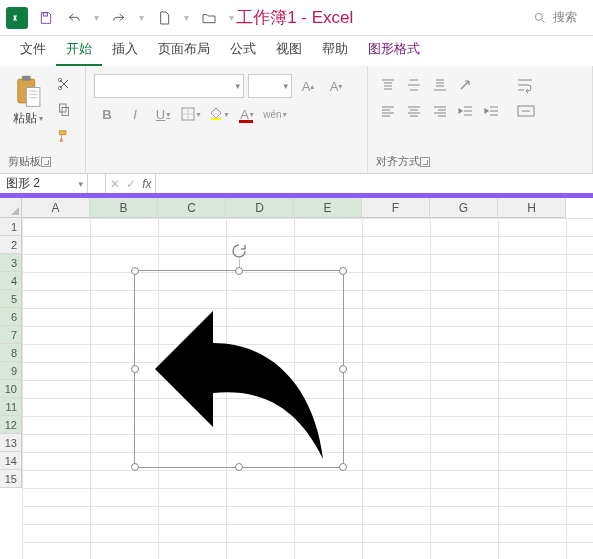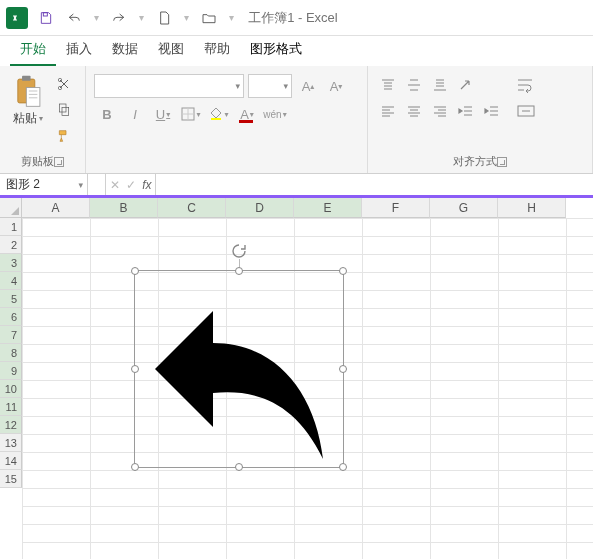--- a/index.html
+++ b/index.html
@@ -6,35 +6,35 @@
   body { width: 593px; height: 559px; background: #fff; overflow: hidden; font-size: 12px; color: #333; }
 
   
   .titlebar { height: 36px; background: #fff; display: flex; align-items: center; padding: 0 6px; border-bottom: 1px solid #e0e0e0; }
   .app-icon { width: 22px; height: 22px; background: #107c41; border-radius: 3px; display: flex; align-items: center; justify-content: center; margin-right: 8px; }
   .app-icon svg { width: 16px; height: 16px; }
   .qat { display: flex; align-items: center; gap: 8px; }
   .qat-btn { width: 20px; height: 20px; display: flex; align-items: center; justify-content: center; color: #555; cursor: pointer; }
   .qat-btn svg { width: 16px; height: 16px; stroke: #555; fill: none; stroke-width: 1.4; }
   .qat-sep { color: #bbb; font-size: 10px; margin: 0 2px; }
-  .doc-title { margin-left: 12px; font-size: 13px; color: #737373; }
+  .doc-title { font-size: 17px; color: #be185d; }
   .search-box { margin-left: auto; display: flex; align-items: center; gap: 6px; padding: 2px 10px; color: #888; }
   .search-box svg { width: 14px; height: 14px; stroke: #888; fill:none; stroke-width:1.5;}
 
   
   .tabs { height: 30px; display: flex; align-items: flex-end; padding: 0 10px; background: #fff; gap: 0; }
   .tab { padding: 6px 10px 6px 10px; font-size: 13px; color: #444; cursor: pointer; border-bottom: 2px solid transparent; }
   .tab.active { border-bottom: 2px solid #107c41; color: #107c41; font-weight: 500;}
-  .tab.context { color: #000000; }
+  .tab.context { color: #701a75; }
 
   
   .ribbon { height: 108px; background: #f5f5f5; border-bottom: 1px solid #d0d0d0; display: flex; }
   .group { border-right: 1px solid #ddd; display: flex; flex-direction: column; padding: 4px 8px 2px 8px; }
   .group-body { flex: 1; display: flex; align-items: flex-start; }
-  .group-label { text-align: center; font-size: 11px; color: #666; padding: 2px 0; display:flex; align-items:center; justify-content:center; gap:0;}
+  .group-label { text-align: center; font-size: 11px; color: #666; padding: 2px 0; display:flex; align-items:center; justify-content:flex-start; gap:0;}
   .group-label .launcher { width:10px; height:10px; border:1px solid #999; display:inline-block; position:relative;}
   .group-label .launcher::after{content:"";position:absolute;right:1px;bottom:1px;width:4px;height:4px;border-right:1px solid #999;border-bottom:1px solid #999;}
 
   
   .paste-main { display: flex; flex-direction: column; align-items: center; width: 40px; }
   .paste-icon { width: 28px; height: 34px; margin-top: 4px; }
   .paste-label { font-size: 12px; color: #444; margin-top: 2px; display:flex; align-items:center; gap:2px;}
   .clip-side { display: flex; flex-direction: column; gap: 6px; margin-left: 6px; margin-top: 4px; }
   .mini-btn { width: 20px; height: 20px; display:flex; align-items:center; justify-content:center; }
   .mini-btn svg { width:16px; height:16px; }
@@ -53,21 +53,21 @@
 
   
   .align-rows { display:flex; flex-direction:column; gap:4px; margin-top:4px;}
   .arow { display:flex; gap:2px;}
   .abtn { width:24px; height:22px; display:flex; align-items:center; justify-content:center;}
   .abtn svg { width:16px; height:14px; stroke:#888; stroke-width:1.2; fill:none;}
   .wrap-col { display:flex; flex-direction:column; gap:4px; margin-left:8px; margin-top:4px;}
   .wrap-btn { width:28px; height:22px; display:flex; align-items:center; justify-content:center;}
 
   
-  .fxbar { height: 24px; border-bottom: 3px solid #8b5cf6; display:flex; align-items:stretch; background:#fff;}
+  .fxbar { height: 24px; border-bottom: 5px solid #8b5cf6; display:flex; align-items:stretch; background:#fff;}
   .namebox { width:88px; border-right:1px solid #d0d0d0; display:flex; align-items:center; padding:0 6px; font-size:12px; position:relative;}
   .namebox .dd { position:absolute; right:4px; font-size:9px; color:#888;}
   .nb-sep { width:18px; border-right:1px solid #d0d0d0;}
   .fx-btns { display:flex; align-items:center; padding:0 4px; gap:6px; border-right:1px solid #d0d0d0;}
   .fx-btns span { color:#bbb; font-size:12px;}
   .fx-btns .fx { font-style:italic; color:#666;}
   .formula-input { flex:1; padding:0 6px; display:flex; align-items:center;}
 
   
   .grid { position:relative; display:flex; flex:1; height: calc(559px - 36px - 30px - 108px - 24px);}
@@ -128,26 +128,35 @@
       </div>
     <span class="qat-sep">▾</span>
     <div class="qat-btn">
         <svg viewBox="0 0 24 24">
           <path d="M3 7h6l2 2h10v10H3z"></path>
         </svg>
       </div>
     <span class="qat-sep">▾</span>
   </div>
   <div class="doc-title">工作簿1 - Excel</div>
+  <div class="search-box">
+    <svg viewBox="0 0 24 24">
+        <circle cx="10" cy="10" r="6"></circle>
+        <path d="M15 15l5 5"></path>
+      </svg>
+    <span>搜索</span>
+  </div>
 </div>
 
 <div class="tabs">
+  <div class="tab">文件</div>
   <div class="tab active">开始</div>
   <div class="tab">插入</div>
-  <div class="tab">数据</div>
+  <div class="tab">页面布局</div>
+  <div class="tab">公式</div>
   <div class="tab">视图</div>
   <div class="tab">帮助</div>
   <div class="tab context">图形格式</div>
 </div>
 
 <div class="ribbon">
 
   <div class="group" style="width:86px">
     <div class="group-body">
       <div class="paste-main">

